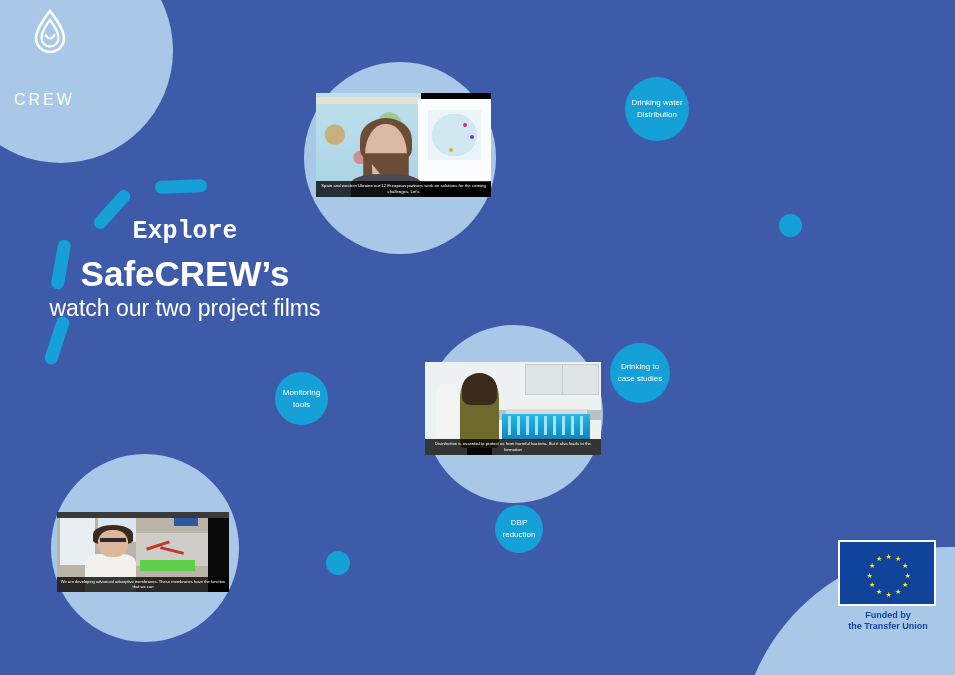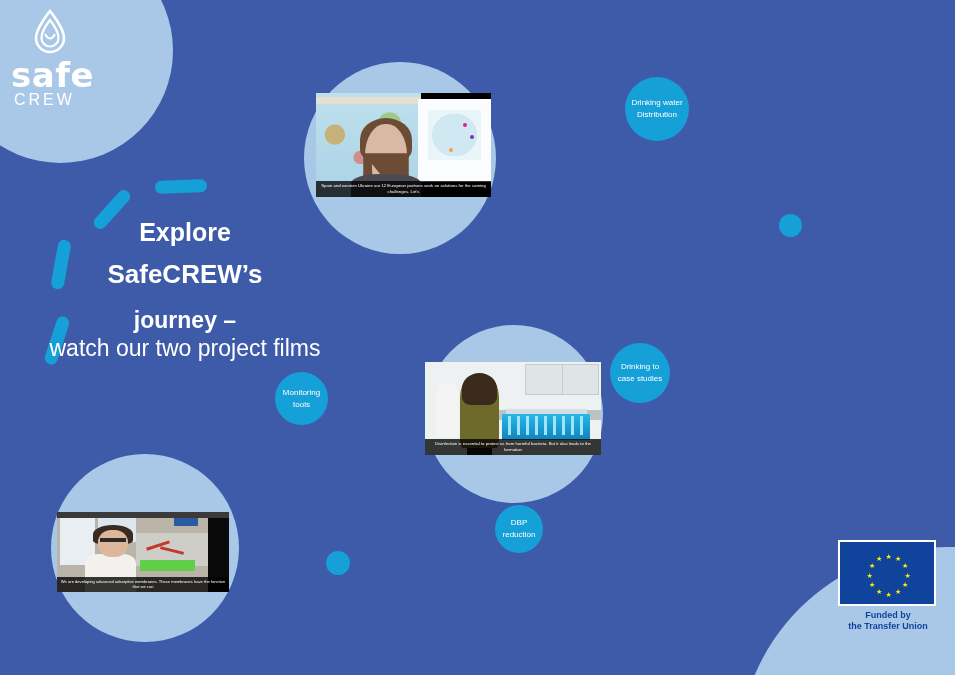--- a/index.html
+++ b/index.html
@@ -38,22 +38,22 @@
 
   
   .dash{position:absolute;background:#16A0D8;border-radius:20px;}
   .dash-a{left:155px;top:180px;width:52px;height:13px;transform:rotate(-2deg);}
   .dash-b{left:88px;top:203px;width:48px;height:13px;transform:rotate(-48deg);}
   .dash-c{left:36px;top:258px;width:50px;height:13px;transform:rotate(-80deg);}
   .dash-d{left:32px;top:334px;width:50px;height:13px;transform:rotate(-72deg);}
 
   
   .headline{position:absolute;left:20px;top:218px;width:330px;text-align:center;color:#ffffff;}
-  .hl-1{font-size:25px;font-weight:700;line-height:1.15;}
-  .hl-2{font-size:26px;font-weight:700;line-height:1.2;margin-top:12px;}
+  .hl-1{font-size:25px;font-weight:700;line-height:1.15;font-family:Liberation Mono, monospace;}
+  .hl-2{font-size:35px;font-weight:700;line-height:1.2;margin-top:6px;}
   .hl-3{font-size:23px;font-weight:700;line-height:1.25;margin-top:16px;}
   .hl-4{font-size:23px;font-weight:400;line-height:1.15;}
 
   
   .media{position:absolute;border-radius:50%;background:#A9C8E8;}
   .m1{left:304px;top:62px;width:192px;height:192px;}
   .m2{left:425px;top:325px;width:178px;height:178px;}
   .m3{left:51px;top:454px;width:188px;height:188px;}
 
   .thumb{position:absolute;overflow:hidden;background:#000;}
@@ -158,33 +158,31 @@
 
   <div class="blob-logo"></div>
   <div class="blob-eu"></div>
 
   <div class="logo">
     <svg width="110" height="60" viewBox="0 0 110 60" aria-hidden="true">
       <path d="M44 3 C44 3 30 20 30 30 a14 14 0 0 0 28 0 C58 20 44 3 44 3 Z" fill="none" stroke="#ffffff" stroke-width="2.6"></path>
       <path d="M44 12 C44 12 35.5 23 35.5 30 a8.5 8.5 0 0 0 17 0 C52.5 23 44 12 44 12 Z" fill="none" stroke="#ffffff" stroke-width="2.2"></path>
       <path d="M39.5 27 q4.5 7 9 0" fill="none" stroke="#ffffff" stroke-width="2.2" stroke-linecap="round"></path>
     </svg>
-    <div class="logo-safe">safe</div>
     <div class="logo-crew">CREW</div>
   </div>
 
   <div class="dash dash-a"></div>
   <div class="dash dash-b"></div>
   <div class="dash dash-c"></div>
   <div class="dash dash-d"></div>
 
   <div class="headline">
     <div class="hl-1">Explore</div>
     <div class="hl-2">SafeCREW’s</div>
-    <div class="hl-3">journey –</div>
     <div class="hl-4">watch our two project films</div>
   </div>
 
   <div class="media m1"></div>
   <div class="thumb t1">
     <div class="thumb-img">
       <div class="sc v1-map"></div>
       <div class="sc v1-bar"></div>
       <div class="sc v1-panel"></div>
       <div class="sc v1-eu"></div>

